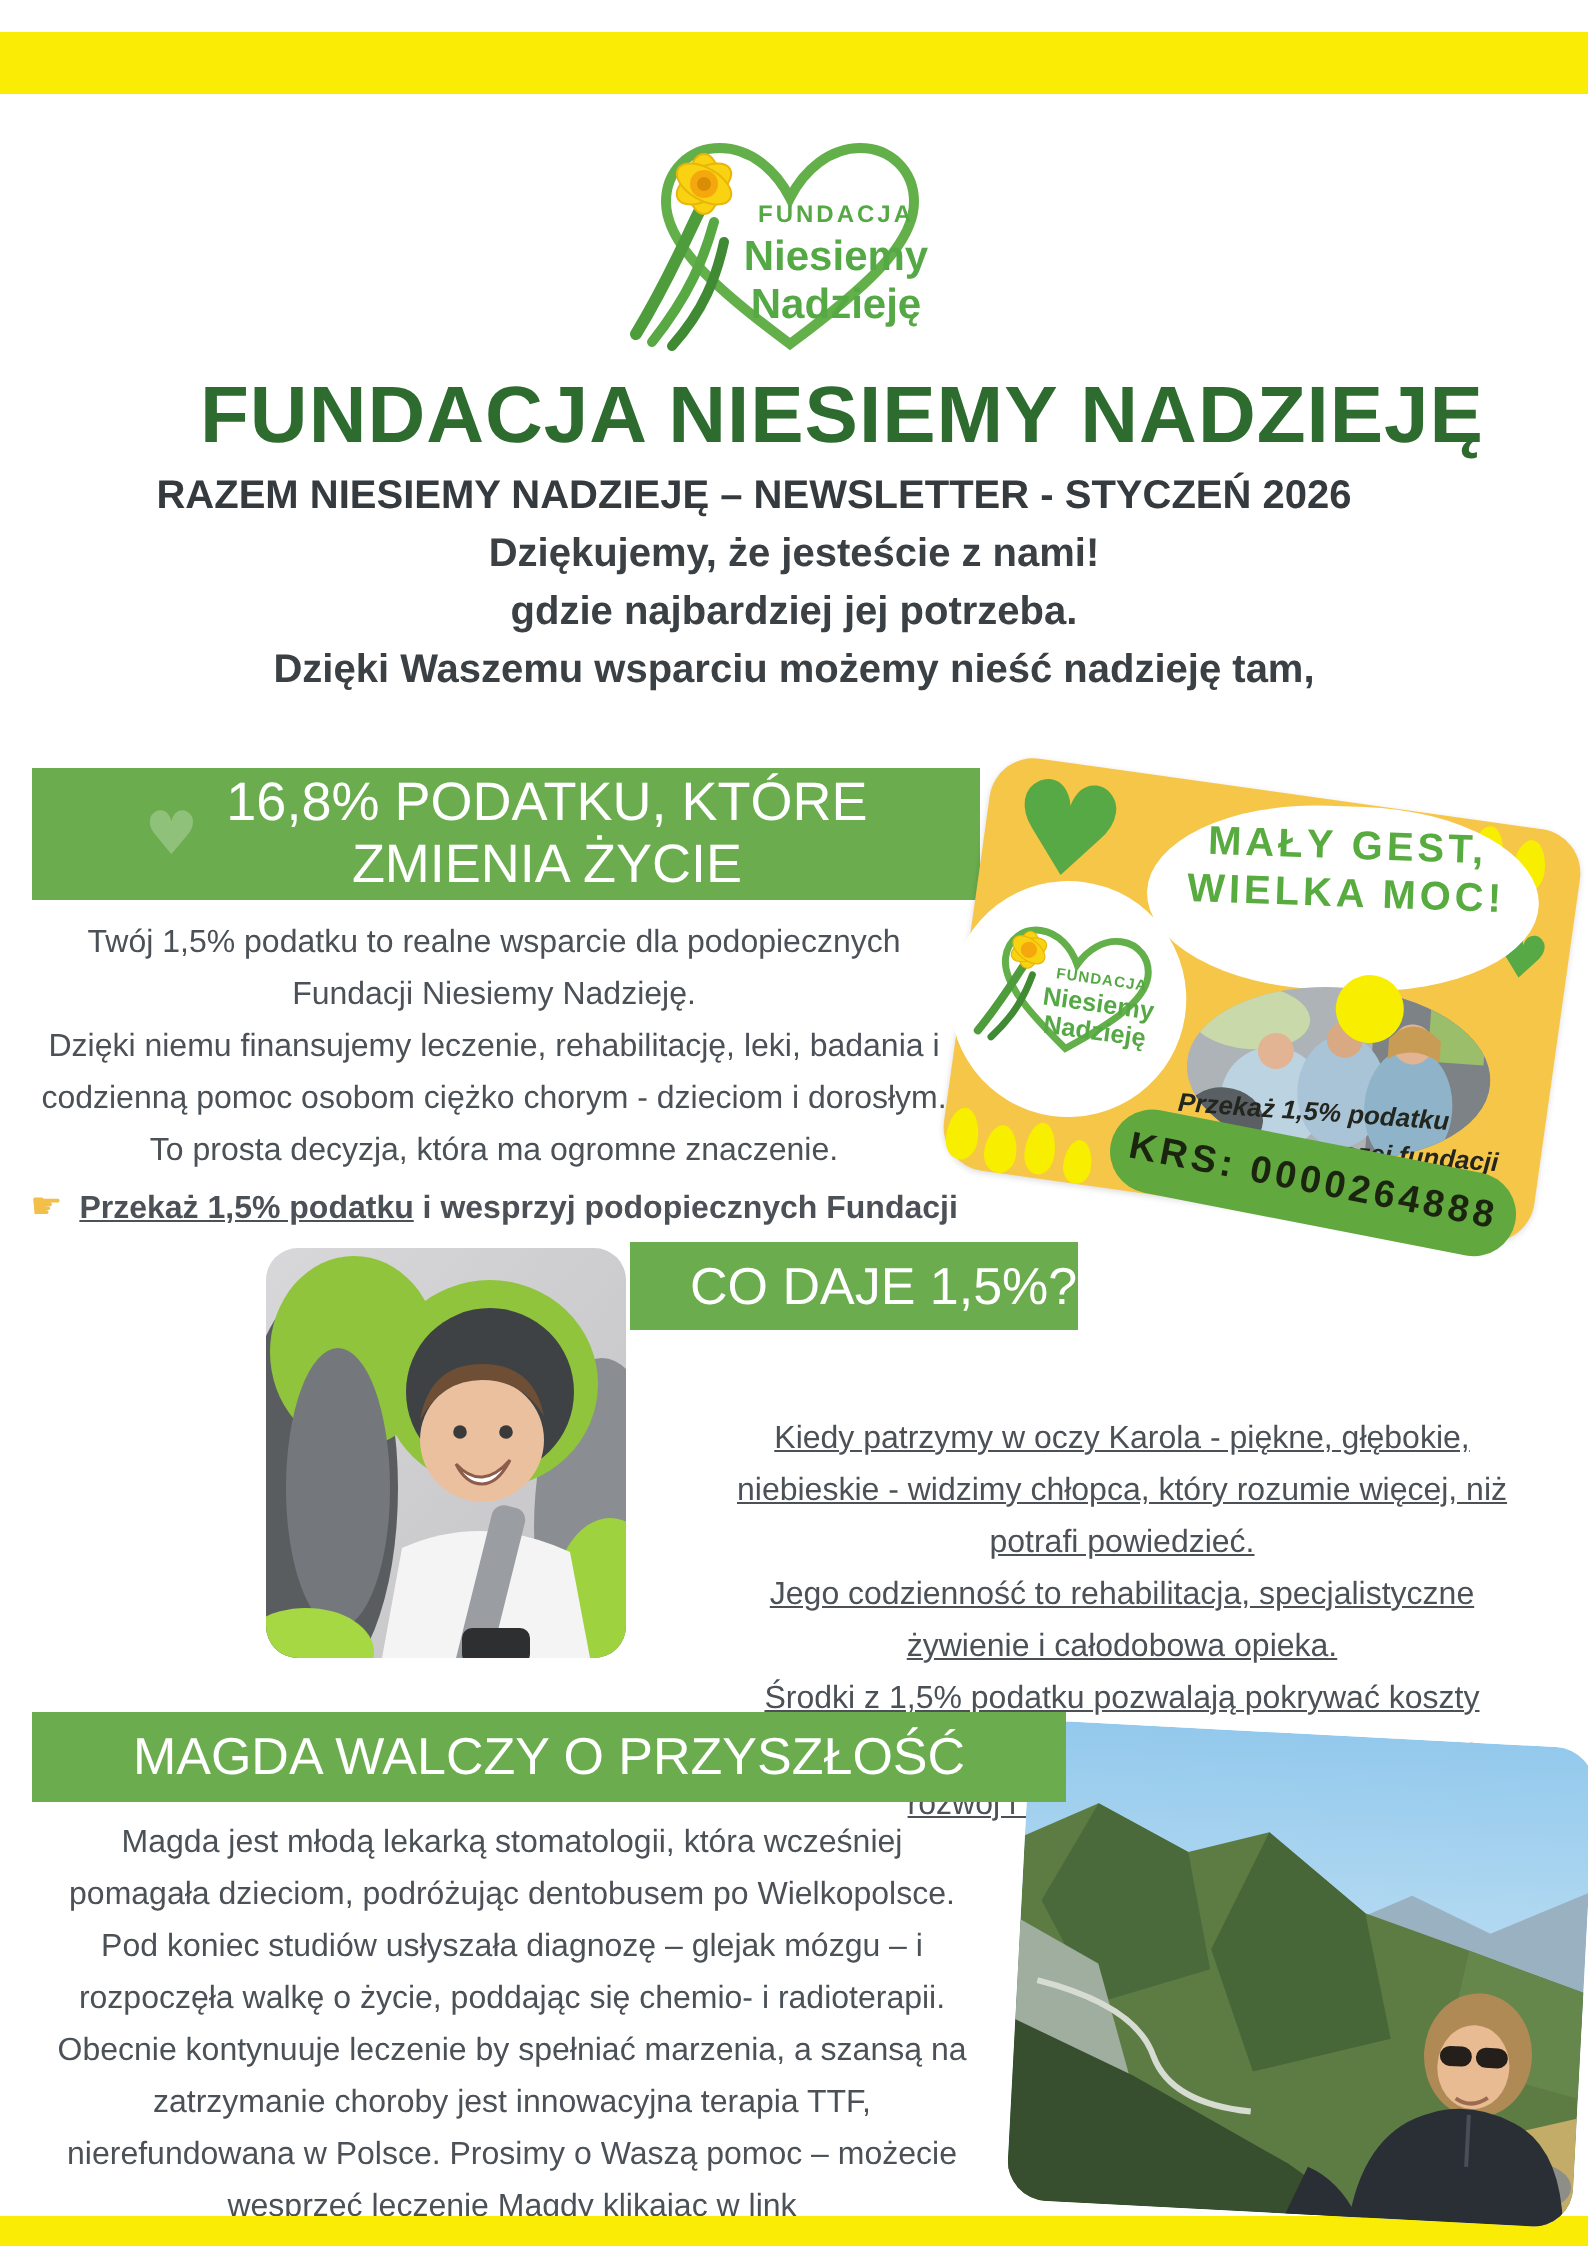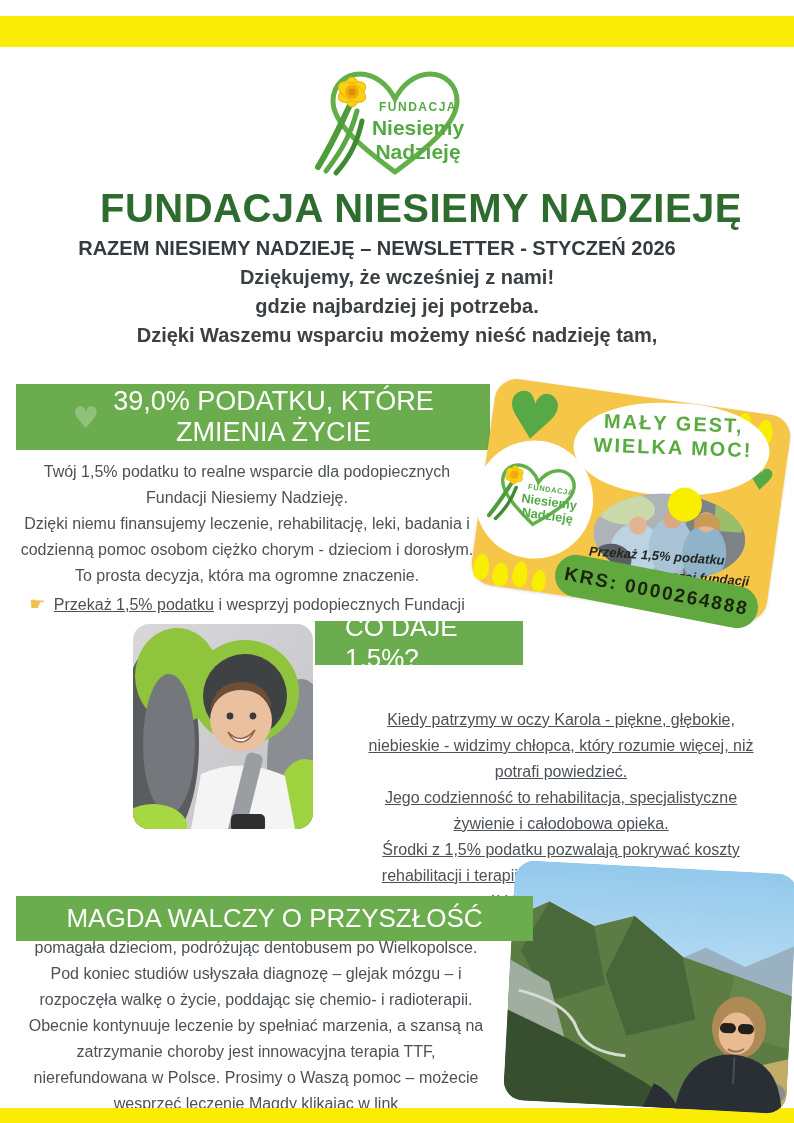--- a/index.html
+++ b/index.html
@@ -19,33 +19,33 @@
       font-size:20px;font-weight:700;color:#3A4044;line-height:29px;}
   .heart{color:#6CB04E;font-family:"DejaVu Sans",sans-serif;}
 
   
   .banner{position:absolute;background:#6BAD4E;color:#ffffff;
       font-family:"Liberation Sans",sans-serif;}
   .banner-tax{left:16px;top:368px;width:474px;height:66px;display:flex;
       align-items:center;justify-content:center;font-size:27px;}
   .banner-tax .faint-heart{font-size:30px;color:rgba(255,255,255,.25);margin-right:14px;
       font-family:"DejaVu Sans",sans-serif;}
-  .banner-karol{left:315px;top:605px;width:208px;height:44px;display:flex;
+  .banner-karol{left:315px;top:605px;width:224px;height:44px;display:flex;
       align-items:center;font-size:26px;padding-left:30px;box-sizing:border-box;z-index:5;}
-  .banner-magda{left:16px;top:880px;width:517px;height:45px;display:flex;
+  .banner-magda{left:16px;top:840px;width:517px;height:45px;display:flex;
       align-items:center;justify-content:center;font-size:26px;z-index:6;}
 
   .pre{white-space:pre-line;text-align:center;}
 
   
   .para{color:#4B5157;font-size:16px;line-height:26px;text-align:center;}
   .tax-para{position:absolute;left:8px;top:443px;width:478px;}
   .karol-para{position:absolute;left:330px;top:691px;width:462px;text-decoration:underline;}
   .magda-para{position:absolute;left:10px;top:893px;width:492px;}
-  .link-line{margin-top:2px;}
+  .link-line{margin-top:2px;font-weight:bold;}
   .pointer{color:#F2C04A;font-family:"DejaVu Sans",sans-serif;font-size:18px;margin-right:4px;}
   a.doc-link{color:#4B5157;text-decoration:underline;}
 
   
   .photo-boy{position:absolute;left:133px;top:608px;width:180px;height:205px;
       border-radius:16px;overflow:hidden;z-index:4;}
   .photo-magda{position:absolute;left:509px;top:851px;width:283px;height:240px;
       border-radius:20px;overflow:hidden;transform:rotate(3deg);z-index:5;}
 
   
@@ -99,28 +99,28 @@
       <text x="118" y="52" text-anchor="middle" font-size="12" font-weight="700" letter-spacing="1.5" fill="#55A945">FUNDACJA</text>
       <text x="118" y="76" text-anchor="middle" font-size="21" font-weight="700" fill="#55A945">Niesiemy</text>
       <text x="118" y="100" text-anchor="middle" font-size="21" font-weight="700" fill="#55A945">Nadzieję</text>
     </svg>
   </div>
 
   <div class="page-title">FUNDACJA NIESIEMY NADZIEJĘ</div>
   <div class="subtitle">RAZEM NIESIEMY NADZIEJĘ – NEWSLETTER - STYCZEŃ 2026</div>
 
   <div class="intro">
-    <div>Dziękujemy, że wcześniej z nami!</div>
+    <div>Dziękujemy, że jesteście z nami!</div>
     <div>gdzie najbardziej jej potrzeba.</div>
     <div>Dzięki Waszemu wsparciu możemy nieść nadzieję tam,</div>
   </div>
 
   <div class="banner banner-tax">
     <span class="faint-heart">♥</span>
-    <span class="pre">39,0% PODATKU, KTÓRE
+    <span class="pre">16,8% PODATKU, KTÓRE
 ZMIENIA ŻYCIE</span>
   </div>
 
   <div class="para tax-para">
     <div class="pre">Twój 1,5% podatku to realne wsparcie dla podopiecznych
 Fundacji Niesiemy Nadzieję.
 Dzięki niemu finansujemy leczenie, rehabilitację, leki, badania i
 codzienną pomoc osobom ciężko chorym - dzieciom i dorosłym.
 To prosta decyzja, która ma ogromne znaczenie.</div>
     <div class="link-line">

